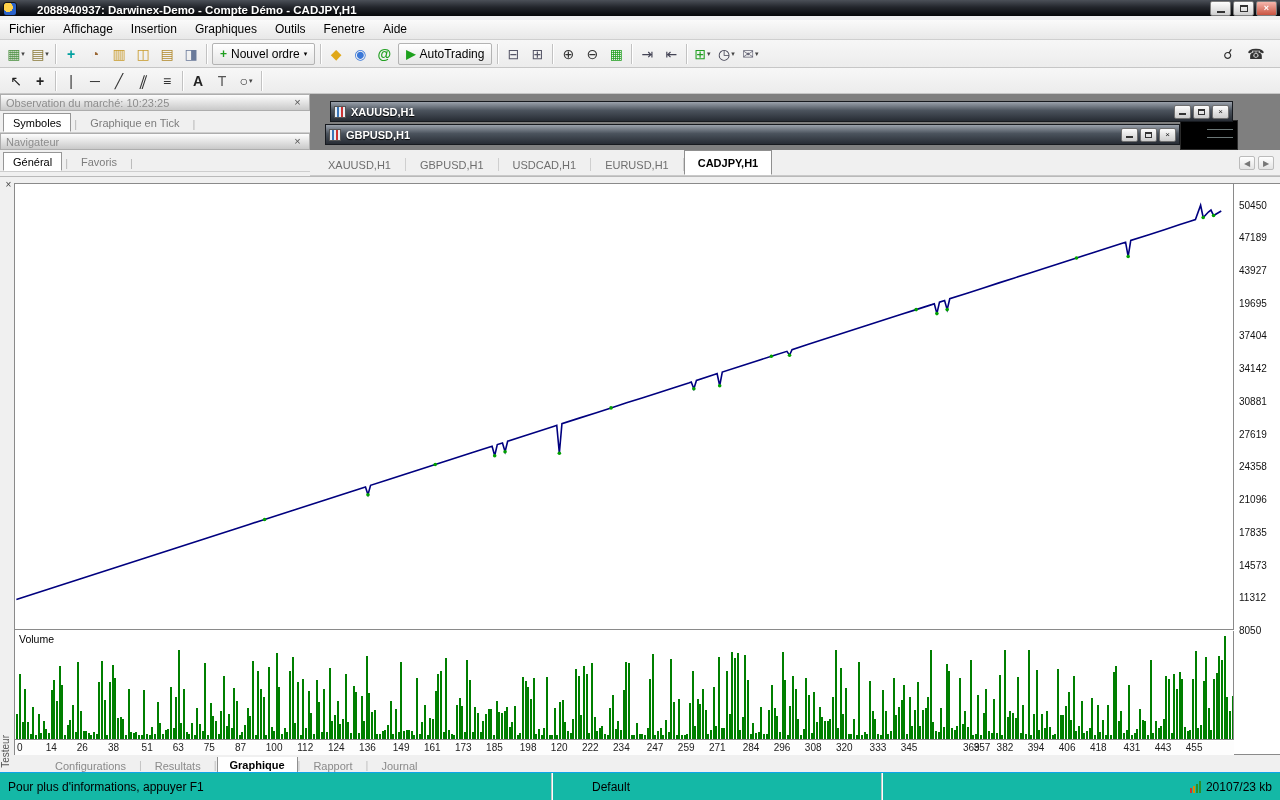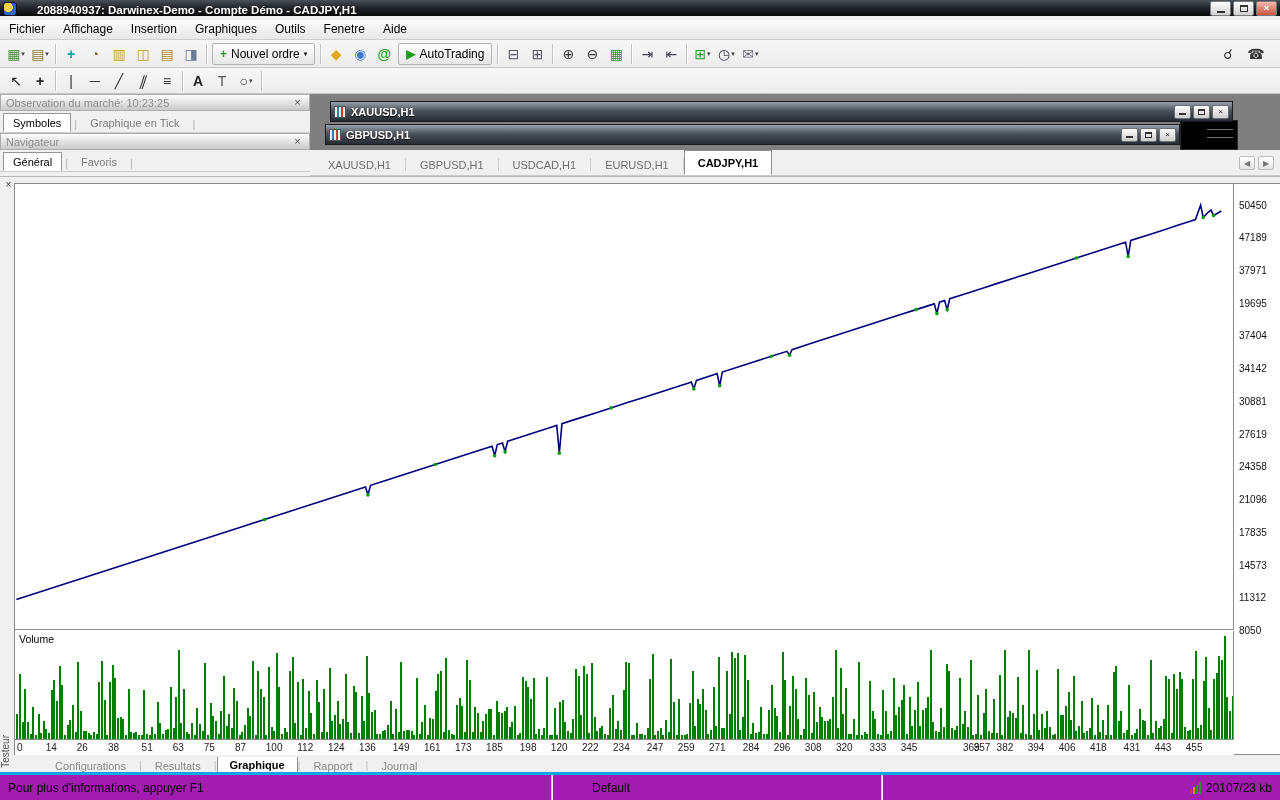--- a/index.html
+++ b/index.html
@@ -115,22 +115,22 @@
   #equity-svg { position:absolute; left:0; top:0; width:100%; height:100%; }
 
   
   #tester-tabs { position:absolute; left:14px; top:580px; right:0; height:17px;
     display:flex; align-items:flex-start; padding-left:28px; background:#f0f0f0; }
   .ttab { padding:2px 12px; font-size:11px; color:#8a8a8a; border:1px solid transparent; }
   .ttab.active { background:#fff; border:1px solid #8f8f8f; border-top:none; color:#000; font-weight:bold; }
   .ttab-sep { color:#c0c0c0; padding:2px 0; }
 
   
-  #statusbar { position:absolute; left:0; right:0; bottom:0; height:28px; background:#a21caf;
-    border-top:3px solid #0ea5e9; display:flex; align-items:stretch; font-size:12px; }
+  #statusbar { position:absolute; left:0; right:0; bottom:0; height:28px; background:#14b8a6;
+    border-top:1px solid #0ea5e9; display:flex; align-items:stretch; font-size:12px; }
   .sb-sec { display:flex; align-items:center; padding:0 8px; border-right:1px solid #c4c4c4;
     box-shadow:1px 0 0 #fff; }
   #sb-help { width:552px; }
   #sb-profile { width:330px; padding-left:40px; }
   #sb-right { margin-left:auto; display:flex; align-items:center; gap:5px; padding-right:8px; }
   #net-icon { display:flex; align-items:flex-end; gap:1px; height:12px; }
   #net-icon i { display:block; width:2px; background:#2a8f2a; }
   #net-icon i.b1 { height:5px; background:#c33; }
   #net-icon i.b2 { height:7px; background:#d80; }
   #net-icon i.b3 { height:9px; }
@@ -855,21 +855,21 @@
           <div class="vbar" style="left: 98.8043%; height: 83px; background: rgb(0, 127, 0);"></div>
           <div class="vbar" style="left: 99.0217%; height: 79px; background: rgb(0, 127, 0);"></div>
           <div class="vbar" style="left: 99.2391%; height: 103px; background: rgb(0, 127, 0);"></div>
           <div class="vbar" style="left: 99.4565%; height: 42px; background: rgb(0, 127, 0);"></div>
           <div class="vbar" style="left: 99.6739%; height: 28px; background: rgb(0, 127, 0);"></div>
           <div class="vbar" style="left: 99.8913%; height: 43px; background: rgb(0, 127, 0);"></div>
         </div>
       <div id="axis-y">
           <span class="ytick" style="top: 15.5692px;">50450</span>
           <span class="ytick" style="top: 48.2892px;">47189</span>
-          <span class="ytick" style="top: 81.0193px;">37971</span>
+          <span class="ytick" style="top: 81.0193px;">43927</span>
           <span class="ytick" style="top: 113.739px;">19695</span>
           <span class="ytick" style="top: 146.469px;">37404</span>
           <span class="ytick" style="top: 179.2px;">34142</span>
           <span class="ytick" style="top: 211.92px;">30881</span>
           <span class="ytick" style="top: 244.65px;">27619</span>
           <span class="ytick" style="top: 277.37px;">24358</span>
           <span class="ytick" style="top: 310.1px;">21096</span>
           <span class="ytick" style="top: 342.82px;">17835</span>
           <span class="ytick" style="top: 375.55px;">14573</span>
           <span class="ytick" style="top: 408.27px;">11312</span>

